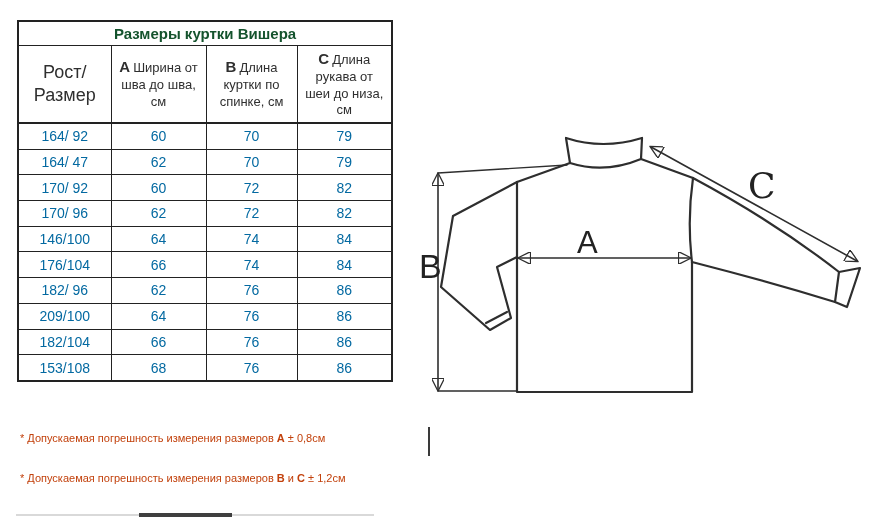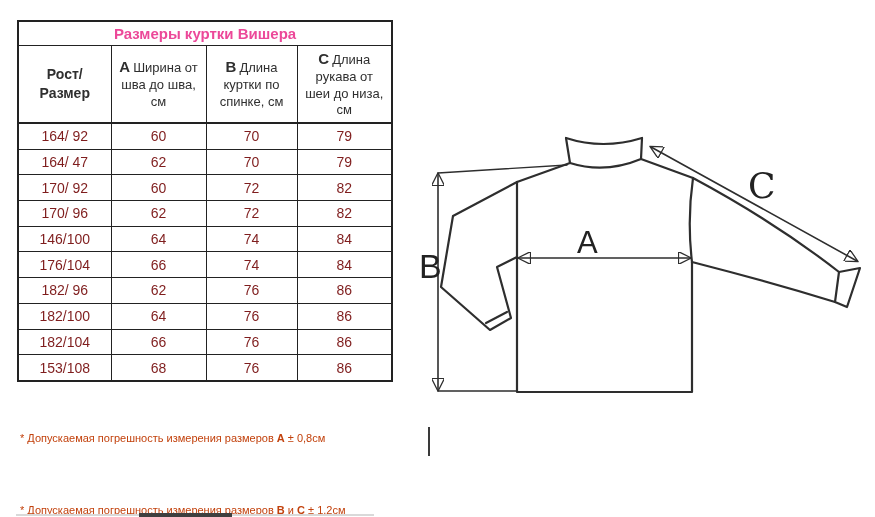--- a/index.html
+++ b/index.html
@@ -10,31 +10,31 @@
   
   table.size-table{
     position:absolute; left:17px; top:20px; width:374px;
     border-collapse:collapse; table-layout:fixed;
     border:2px solid #222222;
   }
   table.size-table th, table.size-table td{
     border:1px solid #222222; text-align:center; vertical-align:middle;
     padding:0 3px; overflow:hidden;
   }
-  th.table-title{ height:23px; font-size:15px; font-weight:bold; color:#ec4899; border-bottom:2px solid #222;}
+  th.table-title{ height:23px; font-size:15px; font-weight:bold; color:#14532d; border-bottom:2px solid #222;}
   tr.head-row th{ height:76px; font-weight:normal; font-size:13px; line-height:1.3; color:#2f2f2f; border-bottom:2px solid #222;}
   .hletter{ font-weight:bold; font-size:15px; margin-right:3px;}
   .hlabel{ white-space:pre-wrap; }
-  .hlabel.size-head{ font-weight:bold; font-size:14px;}
-  tbody td{ height:24.7px; font-size:14px; color:#7f1d1d;}
+  .hlabel.size-head{ font-weight:normal; font-size:18px;}
+  tbody td{ height:24.7px; font-size:14px; color:#0369a1;}
   
   .footnote{ position:absolute; left:20px; font-size:11px; color:#c2410c; white-space:pre;}
   .footnote .fnb{ font-weight:bold;}
   .fn-1{ top:432px;}
-  .fn-2{ top:504px;text-align:right;}
+  .fn-2{ top:472px;text-align:right;}
   
   .text-cursor{ position:absolute; left:428px; top:427px; width:2px; height:29px; background:#3a3a3a;}
   .cut-light{ position:absolute; left:16px; top:514px; width:358px; height:2px; background:#d9d9d9;}
   .cut-dark{ position:absolute; left:139px; top:513px; width:93px; height:4px; background:#3f3f3f;}
   
   .jacket-svg{ position:absolute; left:415px; top:110px; width:460px; height:300px;}
   .jacket-svg path, .jacket-svg line{ stroke:#2e2e2e; fill:none; stroke-linejoin:round; stroke-linecap:round;}
   .outline{ stroke-width:2.2;}
   .dim{ stroke-width:1.6;}
   .ext{ stroke-width:1.4;}
@@ -101,21 +101,21 @@
           <td>74</td>
           <td>84</td>
         </tr>
       <tr>
           <td>182/ 96</td>
           <td>62</td>
           <td>76</td>
           <td>86</td>
         </tr>
       <tr>
-          <td>182/100</td>
+          <td>209/100</td>
           <td>64</td>
           <td>76</td>
           <td>86</td>
         </tr>
       <tr>
           <td>182/104</td>
           <td>66</td>
           <td>76</td>
           <td>86</td>
         </tr>

